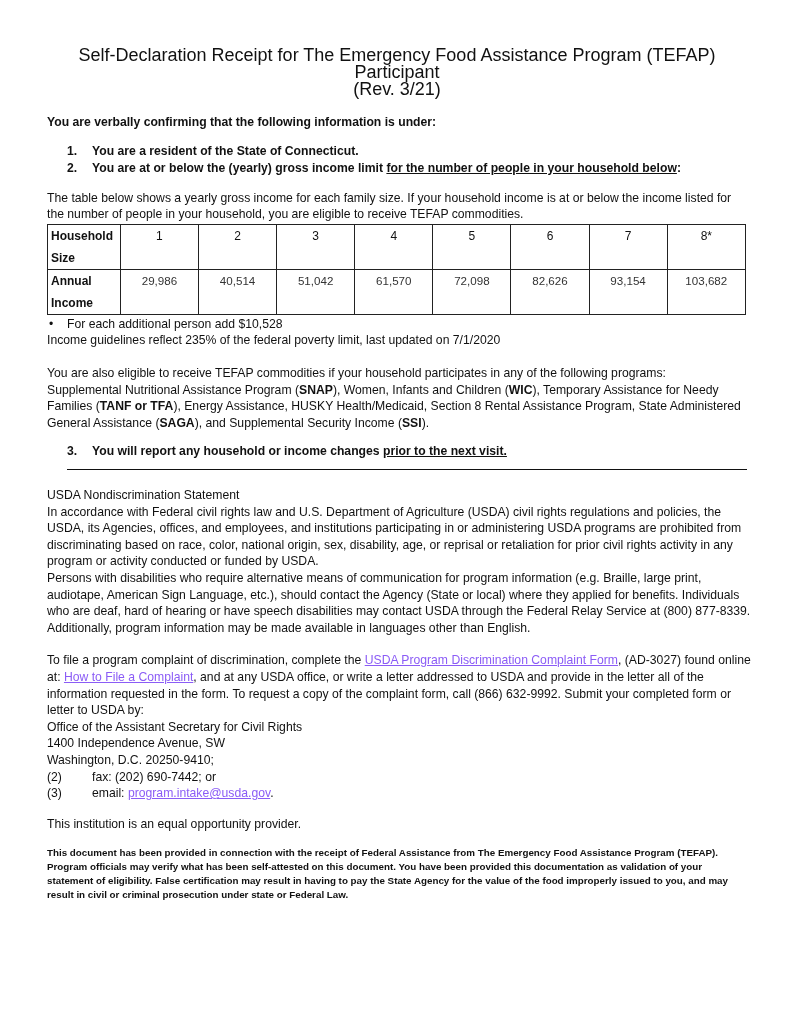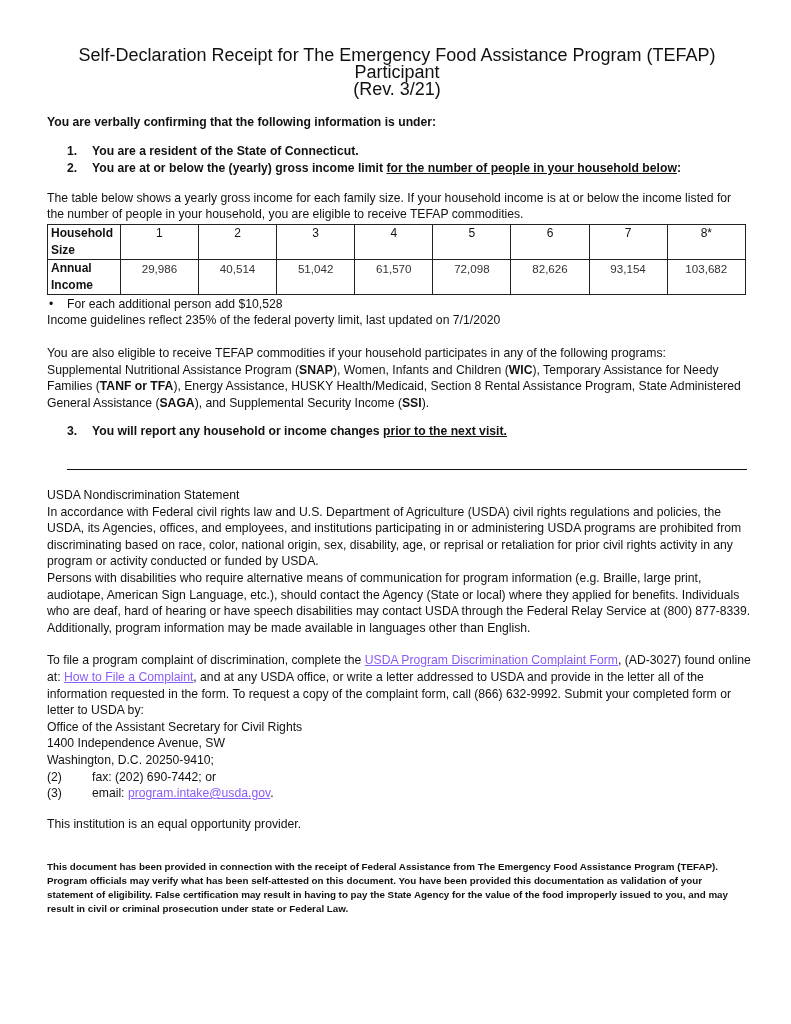--- a/index.html
+++ b/index.html
@@ -13,37 +13,37 @@
     .bold { font-weight: normal; }
     .u { text-decoration: underline; }
     .confirm { margin-top: 16px; font-weight: bold; }
     ol.list { margin: 12px 0 0 0; padding-left: 0; list-style: none; }
     ol.list li { font-weight: bold; padding-left: 45px; position: relative; line-height: 17px; }
     ol.list li .num { position: absolute; left: 20px; }
     .intro { margin-top: 13px; }
     table.inc { border-collapse: collapse; width: 699px; margin-top: 1px; }
     table.inc td {
       border: 1.5px solid #222; vertical-align: top; padding: 0 3px;
-      font-size: 12px; line-height: 17px; height: 34px;
+      font-size: 12px; line-height: 22px; height: 34px;
     }
     table.inc td.hdr { font-weight: bold; width: 66px; }
     table.inc td.num { text-align: center; width: 72px; }
     table.inc td.val { font-family: "Liberation Sans", sans-serif; font-size: 11.6px; color: #333; }
     .bullet { margin-top: 1px; padding-left: 20px; position: relative; }
     .bullet .dot { position: absolute; left: 2px; top: 0; }
     .also { margin-top: 16px; }
     .item3 { margin-top: 12px; font-weight: bold; padding-left: 45px; position: relative; }
     .item3 .num { position: absolute; left: 20px; }
     .rule { position: absolute; left: 67px; top: 469px; width: 680px; height: 0; border-top: 1.6px solid #111; }
     .usda { position: absolute; left: 47px; top: 487px; width: 705px; }
     .complaint { margin-top: 16px; }
     a.link { color: #8b5cf6; text-decoration: underline; cursor: pointer; }
     .addr .tab { display: inline-block; width: 45px; }
     .equal { margin-top: 14px; }
-    .fine { margin-top: 28px; font-size: 9.8px; line-height: 14px; font-weight: bold; width: 700px; }
+    .fine { margin-top: 14px; font-size: 9.8px; line-height: 14px; font-weight: bold; width: 700px; }
   </style>
 </head>
 <body>
 
 <div class="page">
   <div class="title">
     <div>Self-Declaration Receipt for The Emergency Food Assistance Program (TEFAP) Participant</div>
     <div>(Rev. 3/21)</div>
   </div>
 

